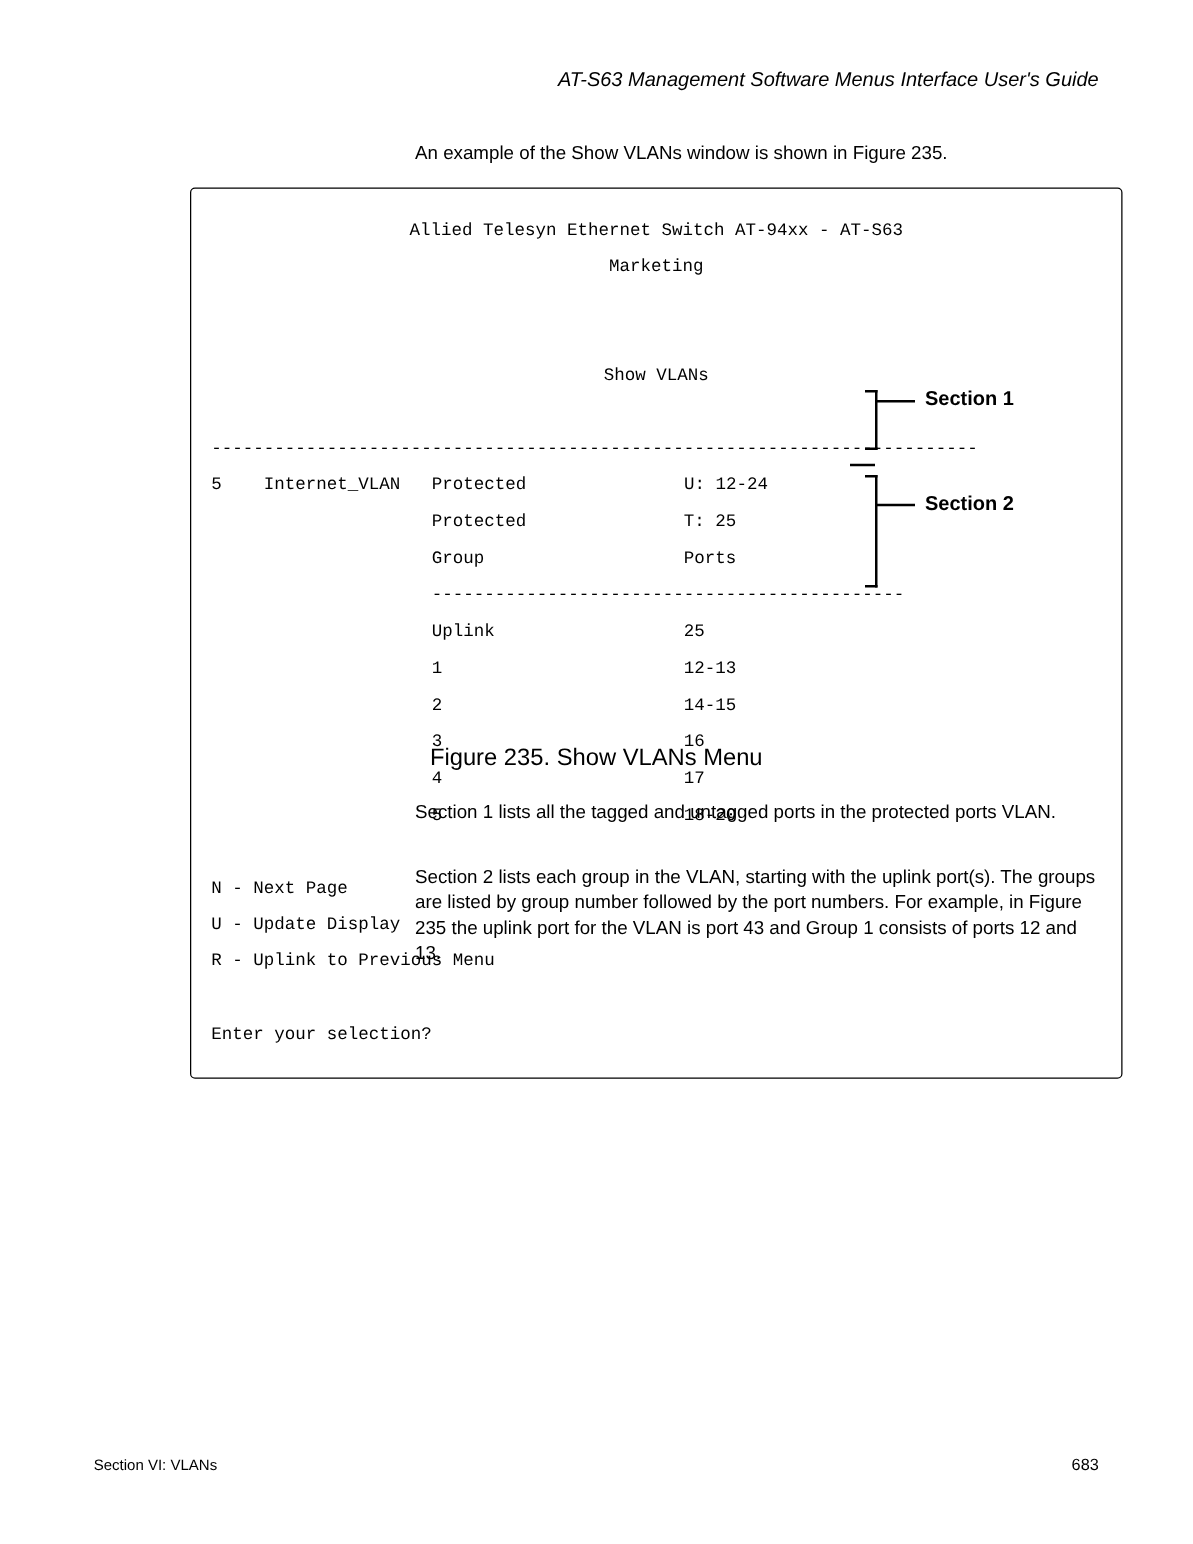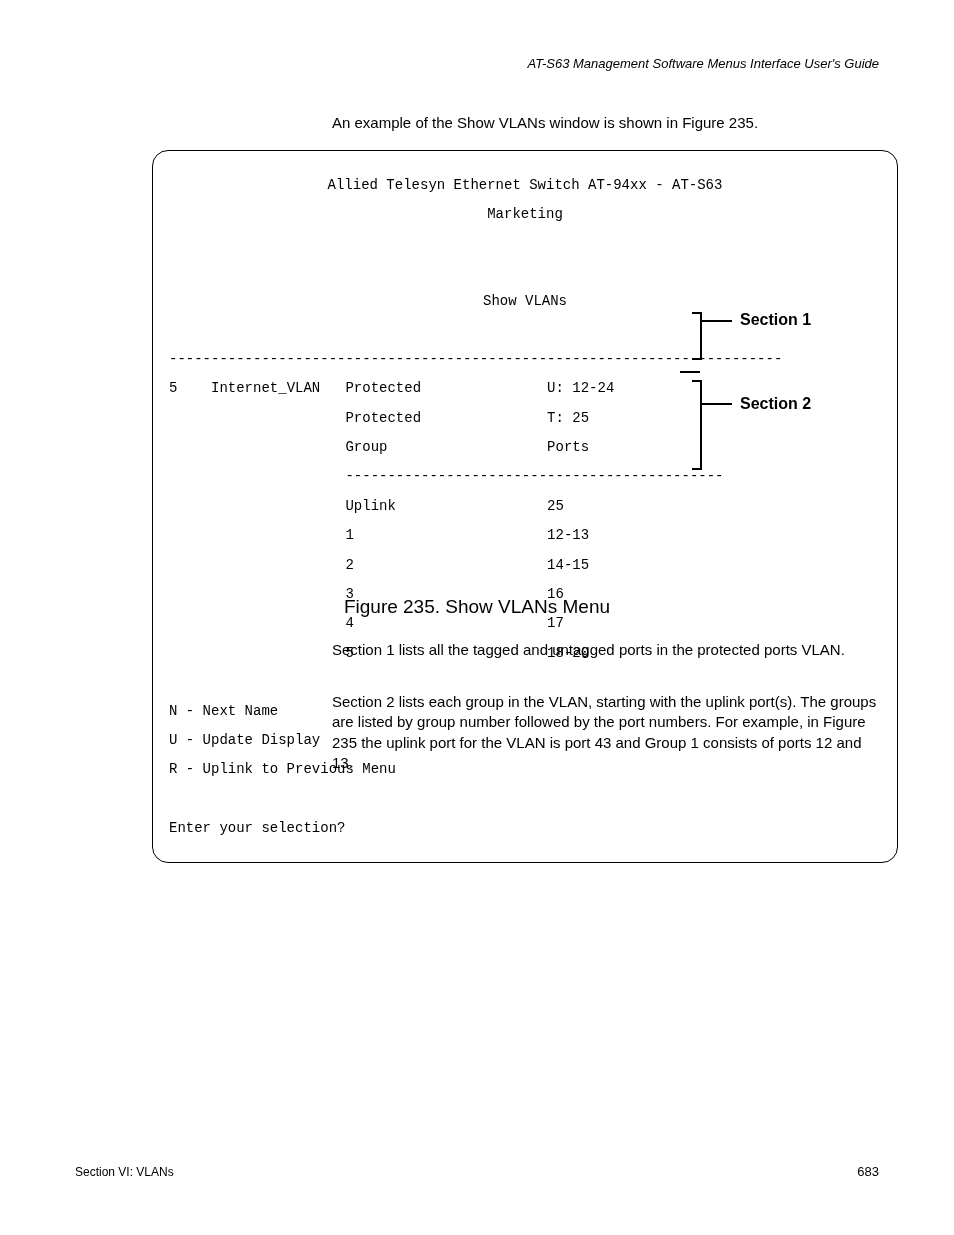--- a/index.html
+++ b/index.html
@@ -11,36 +11,36 @@
     background: #fff;
     width: 954px;
     height: 1235px;
     position: relative;
   }
   .header {
     position: absolute;
     top: 56px;
     right: 75px;
     font-style: italic;
-    font-size: 13px;
+    font-size: 16px;
     text-align: right;
   }
   .intro {
     position: absolute;
     top: 114px;
     left: 332px;
     font-size: 15px;
   }
   .terminal {
     position: absolute;
     top: 150px;
     left: 152px;
     width: 712px;
     border: 1.5px solid #000;
-    border-radius: 16px;
+    border-radius: 4px;
     padding: 12px 16px 12px 16px;
     font-family: "Lucida Console", "Courier New", monospace;
     font-size: 14px;
     line-height: 1.05;
     white-space: pre;
   }
   .annotation {
     position: absolute;
     font-family: Arial, Helvetica, sans-serif;
     font-weight: bold;
@@ -110,21 +110,21 @@
 <div>                     <span>Protected</span>               <span>T: 25</span></div>
 <div>                     <span>Group</span>                   <span>Ports</span></div>
 <div>                     <span>---------------------------------------------</span></div>
 <div>                     <span>Uplink</span>                  <span>25</span></div>
 <div>                     <span>1</span>                       <span>12-13</span></div>
 <div>                     <span>2</span>                       <span>14-15</span></div>
 <div>                     <span>3</span>                       <span>16</span></div>
 <div>                     <span>4</span>                       <span>17</span></div>
 <div>                     <span>5</span>                       <span>18-20</span></div>
 <div style="height:14px"></div>
-<div>N - Next Name</div>
+<div>N - Next Page</div>
 <div>U - Update Display</div>
 <div>R - Uplink to Previous Menu</div>
 <div style="height:14px"></div>
 <div>Enter your selection?</div>
 </div>
 
 <div class="bracket" style="top:312px;height:44px;left:692px;"></div>
 <div class="line-tick" style="top:320px;left:700px;width:32px;"></div>
 <div class="annotation ann1">Section 1</div>
 

